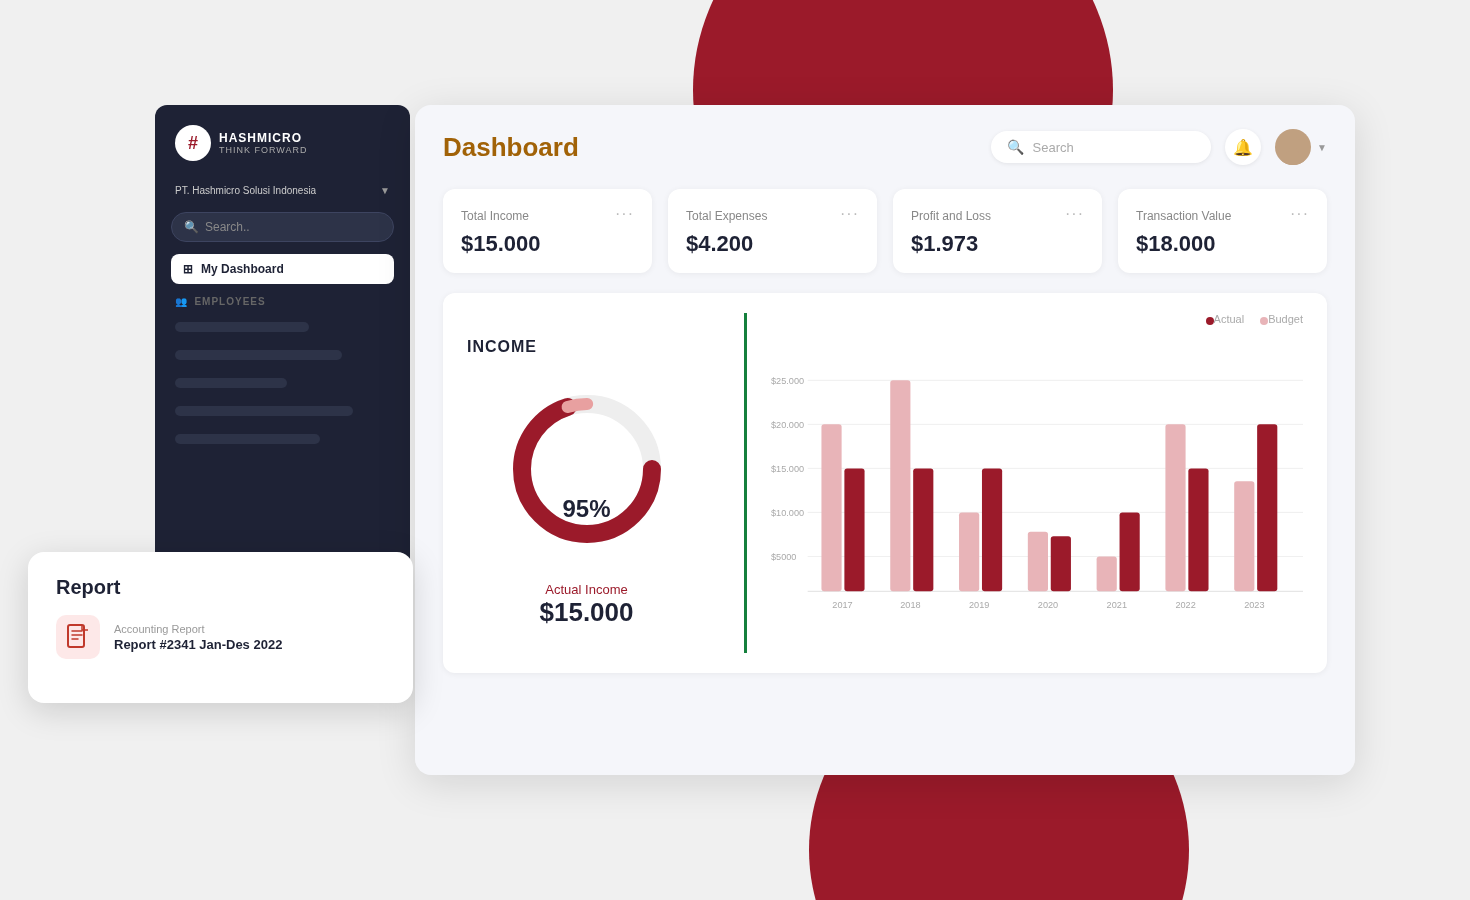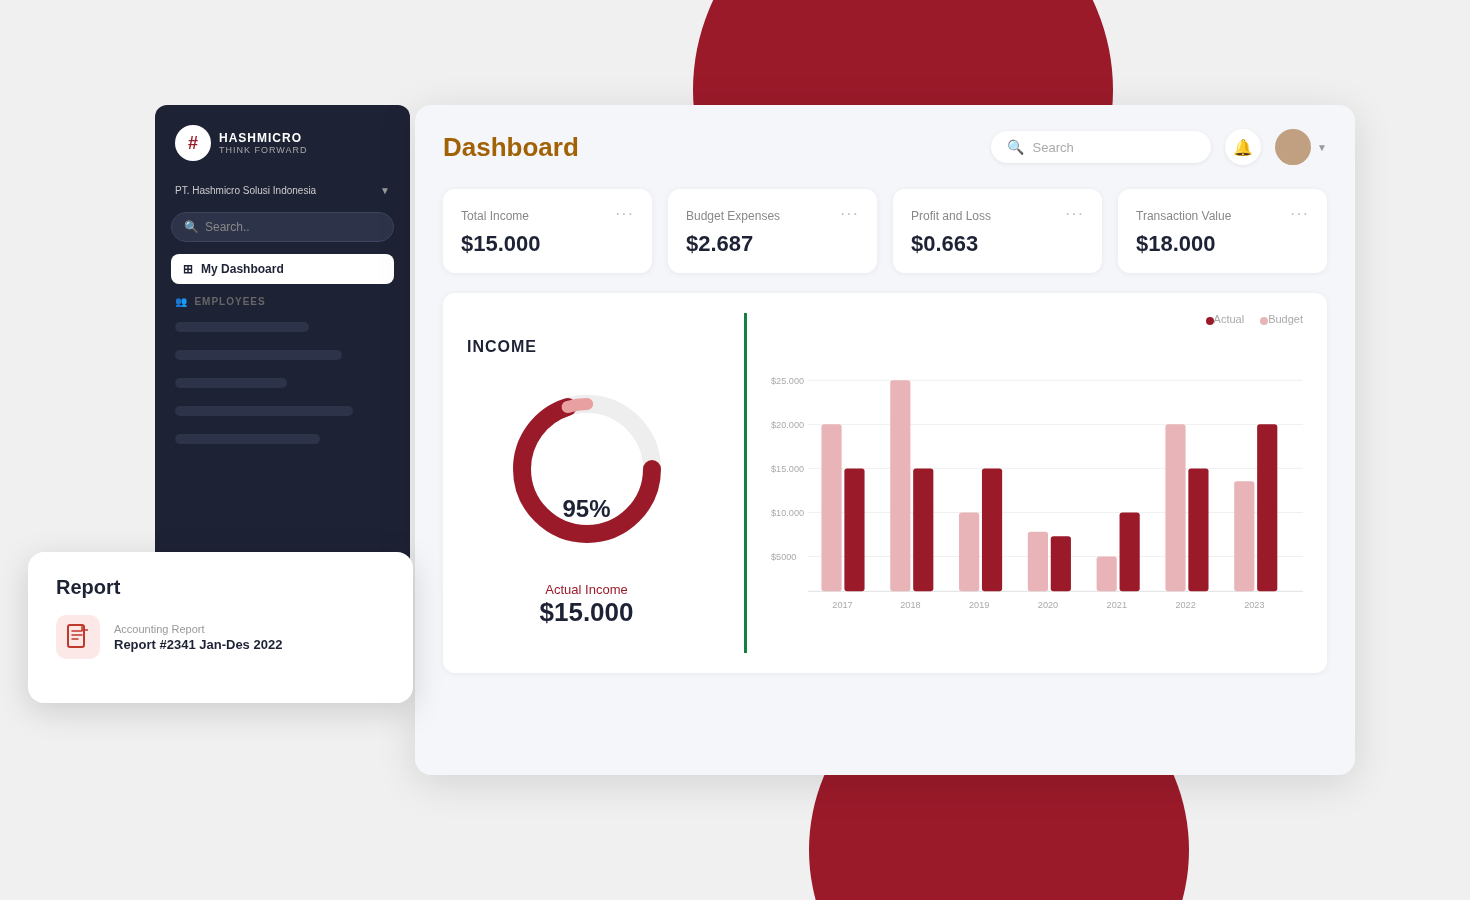--- a/index.html
+++ b/index.html
@@ -477,31 +477,31 @@
   <div class="kpi-row">
     <div class="kpi-card">
       <div class="kpi-card-header">
         <span class="kpi-label">Total Income</span>
         <span class="kpi-more">···</span>
       </div>
       <div class="kpi-value">$15.000</div>
     </div>
     <div class="kpi-card">
       <div class="kpi-card-header">
-        <span class="kpi-label">Budget Expenses</span>
+        <span class="kpi-label">Total Expenses</span>
         <span class="kpi-more">···</span>
       </div>
-      <div class="kpi-value">$2.687</div>
+      <div class="kpi-value">$4.200</div>
     </div>
     <div class="kpi-card">
       <div class="kpi-card-header">
         <span class="kpi-label">Profit and Loss</span>
         <span class="kpi-more">···</span>
       </div>
-      <div class="kpi-value">$0.663</div>
+      <div class="kpi-value">$1.973</div>
     </div>
     <div class="kpi-card">
       <div class="kpi-card-header">
         <span class="kpi-label">Transaction Value</span>
         <span class="kpi-more">···</span>
       </div>
       <div class="kpi-value">$18.000</div>
     </div>
   </div>
 

